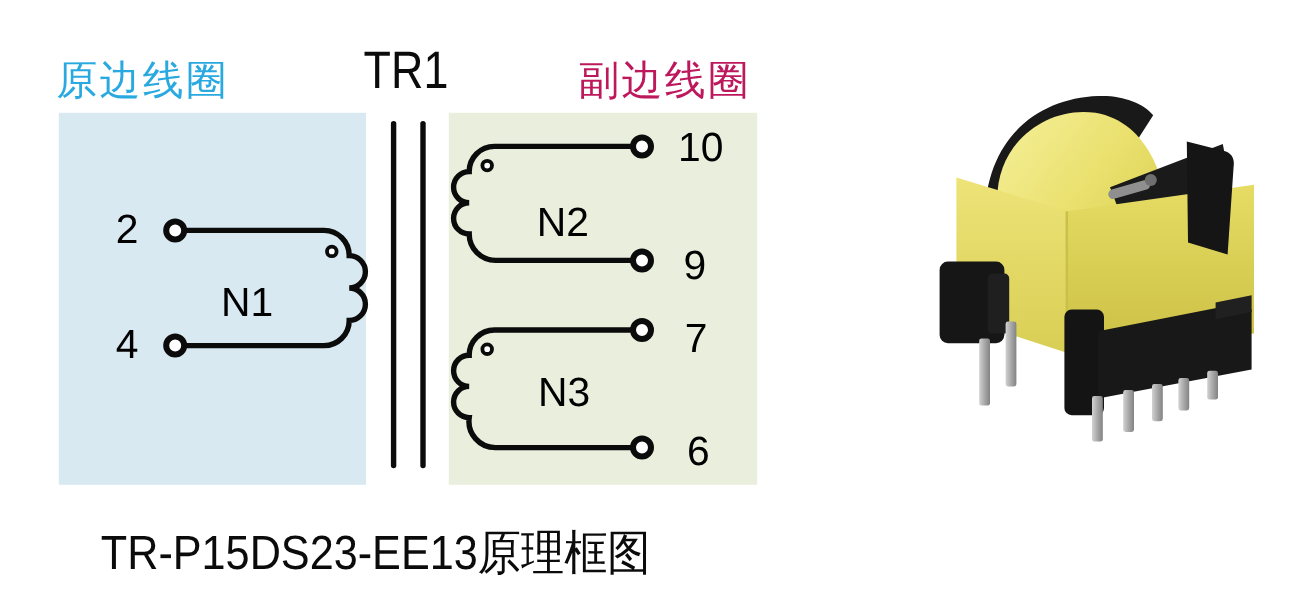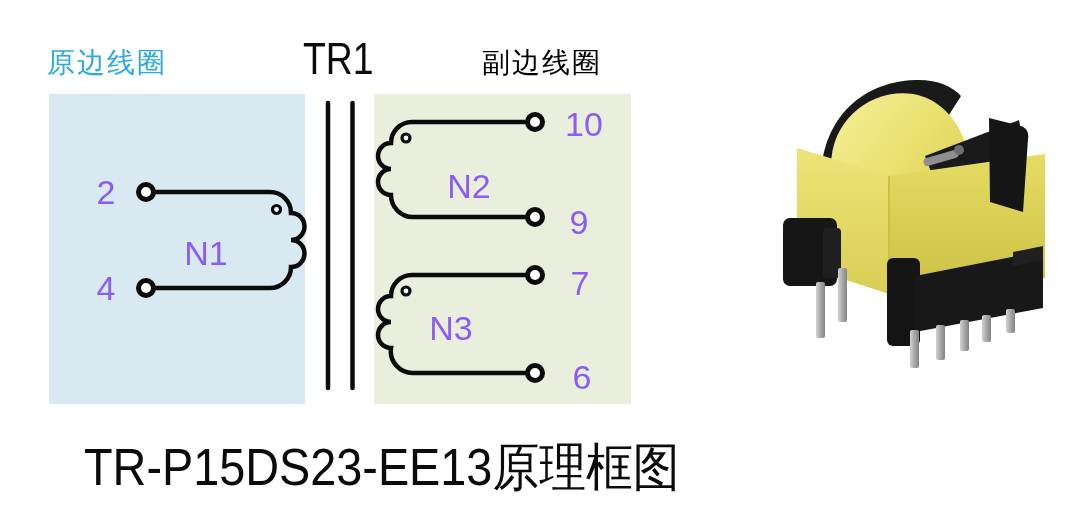--- a/index.html
+++ b/index.html
@@ -4,28 +4,28 @@
 <style>
   html,body{margin:0;padding:0;background:#ffffff;}
   .canvas{
     position:relative;width:1080px;height:505px;background:#ffffff;
     font-family:"Liberation Sans","DejaVu Sans",sans-serif;
     color:#0b0b0b;overflow:hidden;
   }
   .panel{position:absolute;top:94px;width:256px;height:310px;}
   .panel.primary{left:49px;background:#d9e9f2;}
   .panel.secondary{left:374px;width:257px;background:#e9efdc;}
-  .hdr{position:absolute;top:44px;font-size:28px;letter-spacing:2px;white-space:nowrap;}
+  .hdr{position:absolute;top:44px;font-size:34px;letter-spacing:2px;white-space:nowrap;}
   .hdr.primary{left:47px;color:#2aa9e0;}
-  .hdr.secondary{left:482px;color:#000000;}
+  .hdr.secondary{left:482px;color:#be185d;}
   .tr1{position:absolute;left:303px;top:34px;font-size:44px;font-weight:500;
        transform:scaleX(0.85);transform-origin:left center;white-space:nowrap;}
   .lbl{position:absolute;font-size:34px;transform:translate(-50%,-50%);
-       white-space:nowrap;color:#8b5cf6;}
-  .caption{position:absolute;left:84px;top:433px;font-size:52px;white-space:nowrap;}
+       white-space:nowrap;color:#000000;}
+  .caption{position:absolute;left:84px;top:433px;font-size:40px;white-space:nowrap;}
   .caption .inner{display:inline-block;transform:scaleX(0.9);transform-origin:left center;}
   svg{position:absolute;display:block;}
 </style>
 </head>
 <body>
 
 <div class="canvas">
 
   <div class="hdr primary">原边线圈</div>
   <div class="tr1">TR1</div>
@@ -66,21 +66,21 @@
   </svg>
 
   <div class="lbl" style="left:106px;top:192px">2</div>
   <div class="lbl" style="left:106px;top:288px">4</div>
   <div class="lbl" style="left:206px;top:253px">N1</div>
 
   <div class="lbl" style="left:469px;top:186px">N2</div>
   <div class="lbl" style="left:584px;top:124px">10</div>
   <div class="lbl" style="left:579px;top:222px">9</div>
 
-  <div class="lbl" style="left:451px;top:328px">N3</div>
+  <div class="lbl" style="left:470px;top:328px">N3</div>
   <div class="lbl" style="left:580px;top:283px">7</div>
   <div class="lbl" style="left:582px;top:377px">6</div>
 
   <div class="caption">
     <span class="inner">TR-P15DS23-EE13原理框图</span>
   </div>
 
   <svg style="left:775px;top:70px;width:292px;height:310px" viewBox="0 0 292 310">
     <defs>
       <linearGradient id="gDome" x1="0" y1="0" x2="1" y2="0.7">

